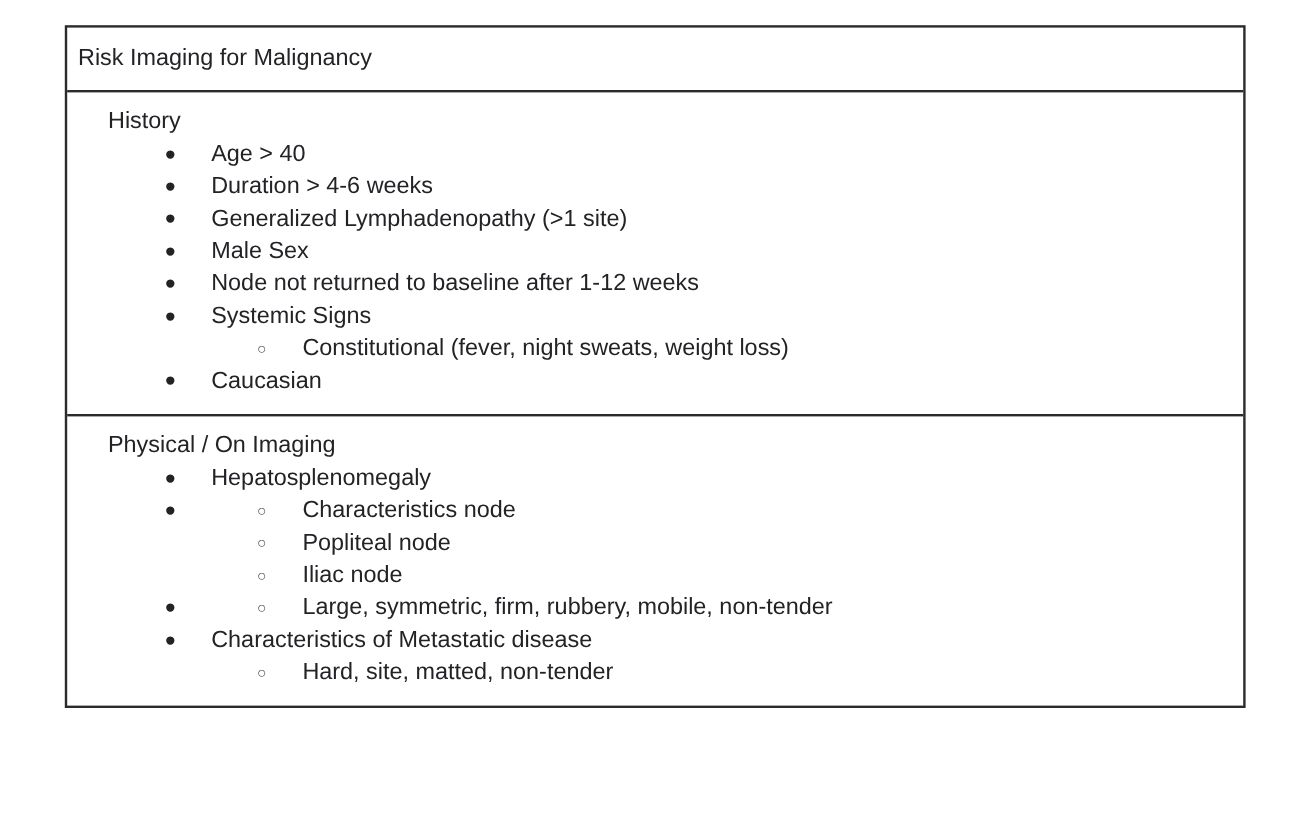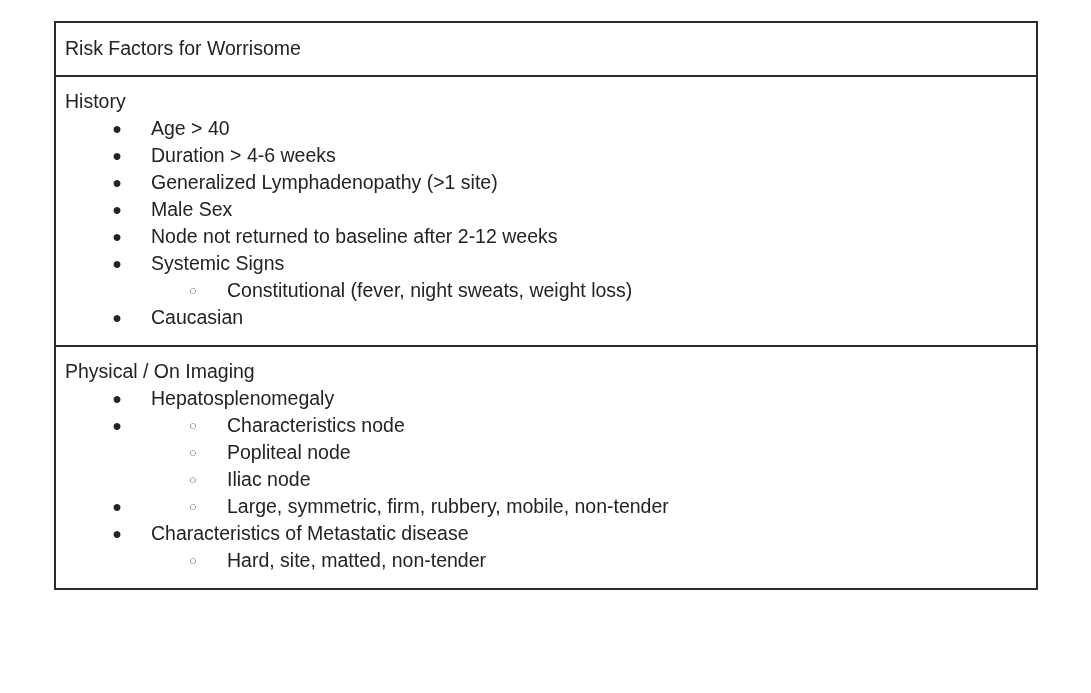--- a/index.html
+++ b/index.html
@@ -47,20 +47,21 @@
     font-size: 19.5px;
     line-height: 27px;
     padding: 12px 0 13px 9px;
     color: #222326;
     white-space: nowrap;
   }
 
   
   .section-body {
     padding: 11px 0 14px 9px;
+    margin-left: 25px;
   }
   .section-heading {
     font-size: 19.5px;
     line-height: 27px;
     color: #222326;
     margin: 0 0 0 0;
     white-space: nowrap;
   }
 
   ul.lvl1 {
@@ -113,32 +114,32 @@
   }
 </style>
 </head>
 <body>
 
 <div id="page">
 
   <div class="risk-table">
 
     <div class="section">
-      <div class="table-title">Risk Factors for Worrisome</div>
+      <div class="table-title">Risk Imaging for Malignancy</div>
     </div>
 
     <div class="section">
       <div class="section-body">
         <div class="section-heading">History</div>
         <ul class="lvl1" id="list-0">
             <li class="li-row lvl1"><span class="bullet">●</span><span class="li-text">Age &gt; 40</span></li>
             <li class="li-row lvl1"><span class="bullet">●</span><span class="li-text">Duration &gt; 4-6 weeks</span></li>
             <li class="li-row lvl1"><span class="bullet">●</span><span class="li-text">Generalized Lymphadenopathy (&gt;1 site)</span></li>
             <li class="li-row lvl1"><span class="bullet">●</span><span class="li-text">Male Sex</span></li>
-            <li class="li-row lvl1"><span class="bullet">●</span><span class="li-text">Node not returned to baseline after 2-12 weeks</span></li>
+            <li class="li-row lvl1"><span class="bullet">●</span><span class="li-text">Node not returned to baseline after 1-12 weeks</span></li>
             <li class="li-row lvl1"><span class="bullet">●</span><span class="li-text">Systemic Signs</span></li>
             <li class="li-row lvl2"><span class="bullet">○</span><span class="li-text">Constitutional (fever, night sweats, weight loss)</span></li>
             <li class="li-row lvl1"><span class="bullet">●</span><span class="li-text">Caucasian</span></li>
           </ul>
       </div>
     </div>
 
     <div class="section last">
       <div class="section-body">
         <div class="section-heading">Physical / On Imaging</div>

